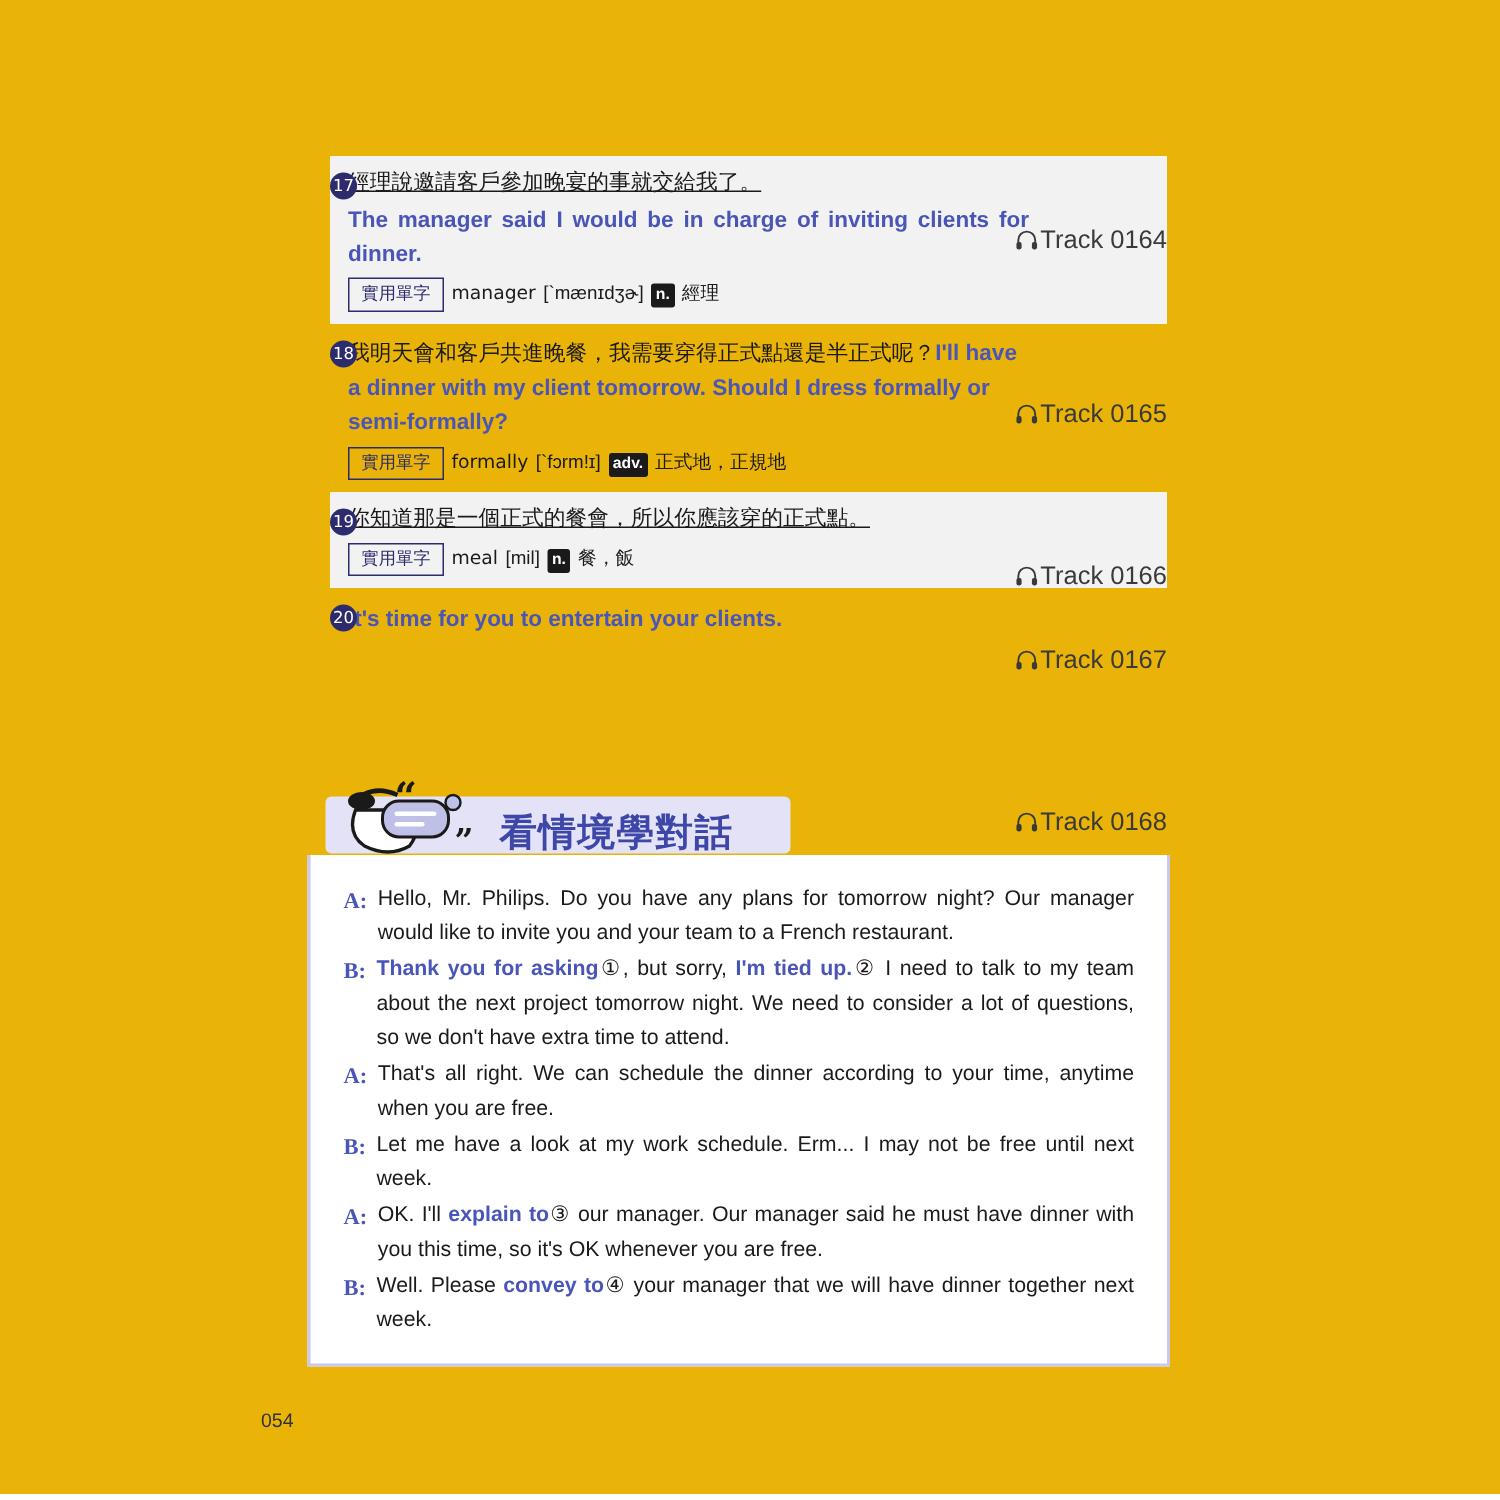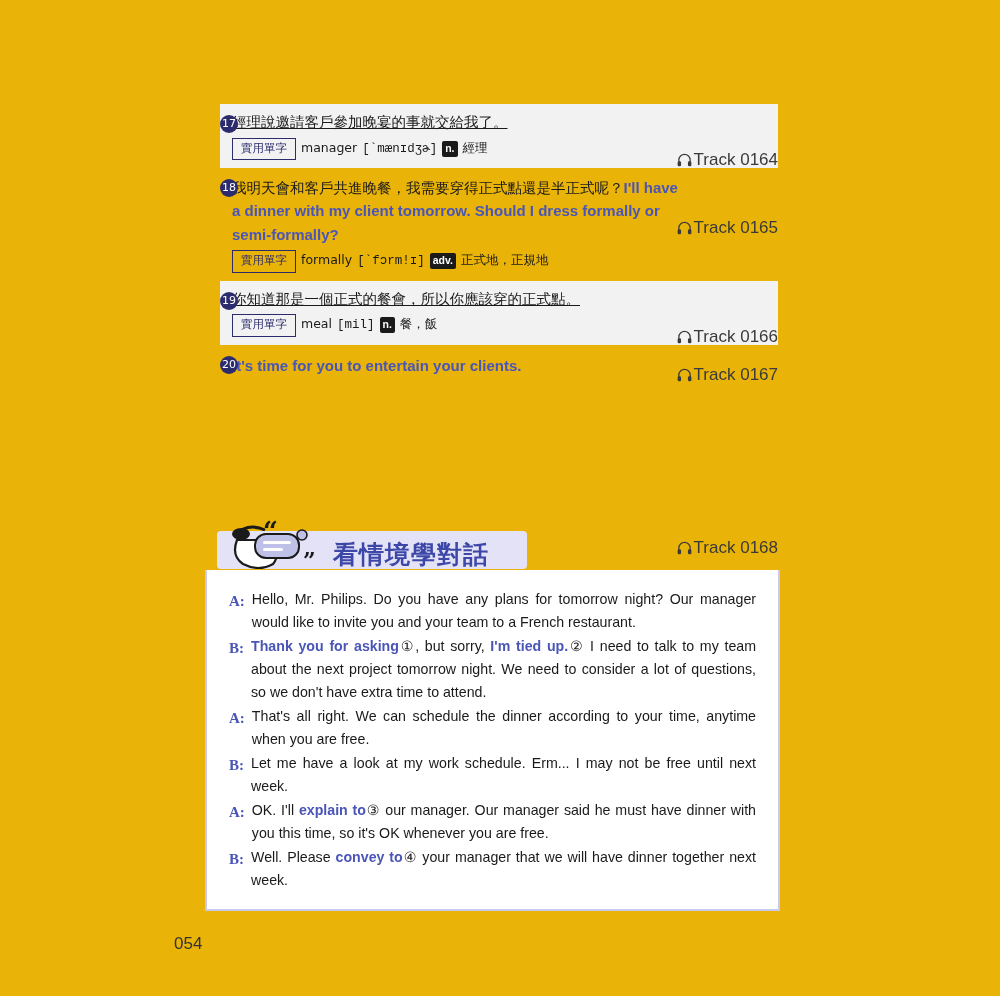--- a/index.html
+++ b/index.html
@@ -95,21 +95,21 @@
   .pos {
     display: inline-block;
     background: #1a1a1a;
     color: #ffffff;
     font-size: 10.5px;
     font-weight: bold;
     padding: 0px 3px;
     border-radius: 2px;
     font-family: "Liberation Sans", sans-serif;
   }
-  .phon { font-family: Liberation Mono, monospace; font-size: 12.5px; }
+  .phon { font-family: Liberation Sans, sans-serif; font-size: 12.5px; }
 
   
   .track {
     position: absolute;
     right: 0px;
     display: flex;
     align-items: center;
     gap: 2px;
     color: #3a3a3a;
     font-size: 17px;
@@ -184,35 +184,36 @@
     margin: 0;
     text-align: justify;
     text-align-last: left;
   }
   .hl { color: #4a55b8; font-weight: bold; }
 
   
   .pageno {
     position: absolute;
     left: 174px; bottom: 42px;
-    font-size: 17px;
+    font-size: 13px;
     color: #333333;
     font-family: "Liberation Sans", sans-serif;
   }
 </style>
 </head>
 <body>
 
 <div id="page">
 
   <div class="entries">
 
     <div class="entry shaded">
       <span class="entry-num">17</span>
       <div class="cn">經理說邀請客戶參加晚宴的事就交給我了。</div>
+      <div class="en justify">The manager said I would be in charge of inviting clients for dinner.</div>
       <div class="noteline">
         <span class="tag">實用單字</span>
         <span>manager</span>
         <span class="phon">[`mænɪdʒɚ]</span>
         <span class="pos">n.</span>
         <span>經理</span>
       </div>
       <div class="track" style="top:46px;">
         <svg class="hp" viewBox="0 0 24 22">
           <path d="M3 14 V11 a9 9 0 0 1 18 0 v3" fill="none" stroke="#3a3a3a" stroke-width="2"></path>
@@ -261,21 +262,21 @@
           <rect x="1" y="13" width="5.5" height="8" rx="2.2" fill="#3a3a3a"></rect>
           <rect x="17.5" y="13" width="5.5" height="8" rx="2.2" fill="#3a3a3a"></rect>
         </svg>
         <span>Track 0166</span>
       </div>
     </div>
 
     <div class="entry">
       <span class="entry-num">20</span>
       <div class="en">It's time for you to entertain your clients.</div>
-      <div class="track" style="top:20px;">
+      <div class="track" style="top:38px;">
         <svg class="hp" viewBox="0 0 24 22">
           <path d="M3 14 V11 a9 9 0 0 1 18 0 v3" fill="none" stroke="#3a3a3a" stroke-width="2"></path>
           <rect x="1" y="13" width="5.5" height="8" rx="2.2" fill="#3a3a3a"></rect>
           <rect x="17.5" y="13" width="5.5" height="8" rx="2.2" fill="#3a3a3a"></rect>
         </svg>
         <span>Track 0167</span>
       </div>
     </div>
 
   </div>

